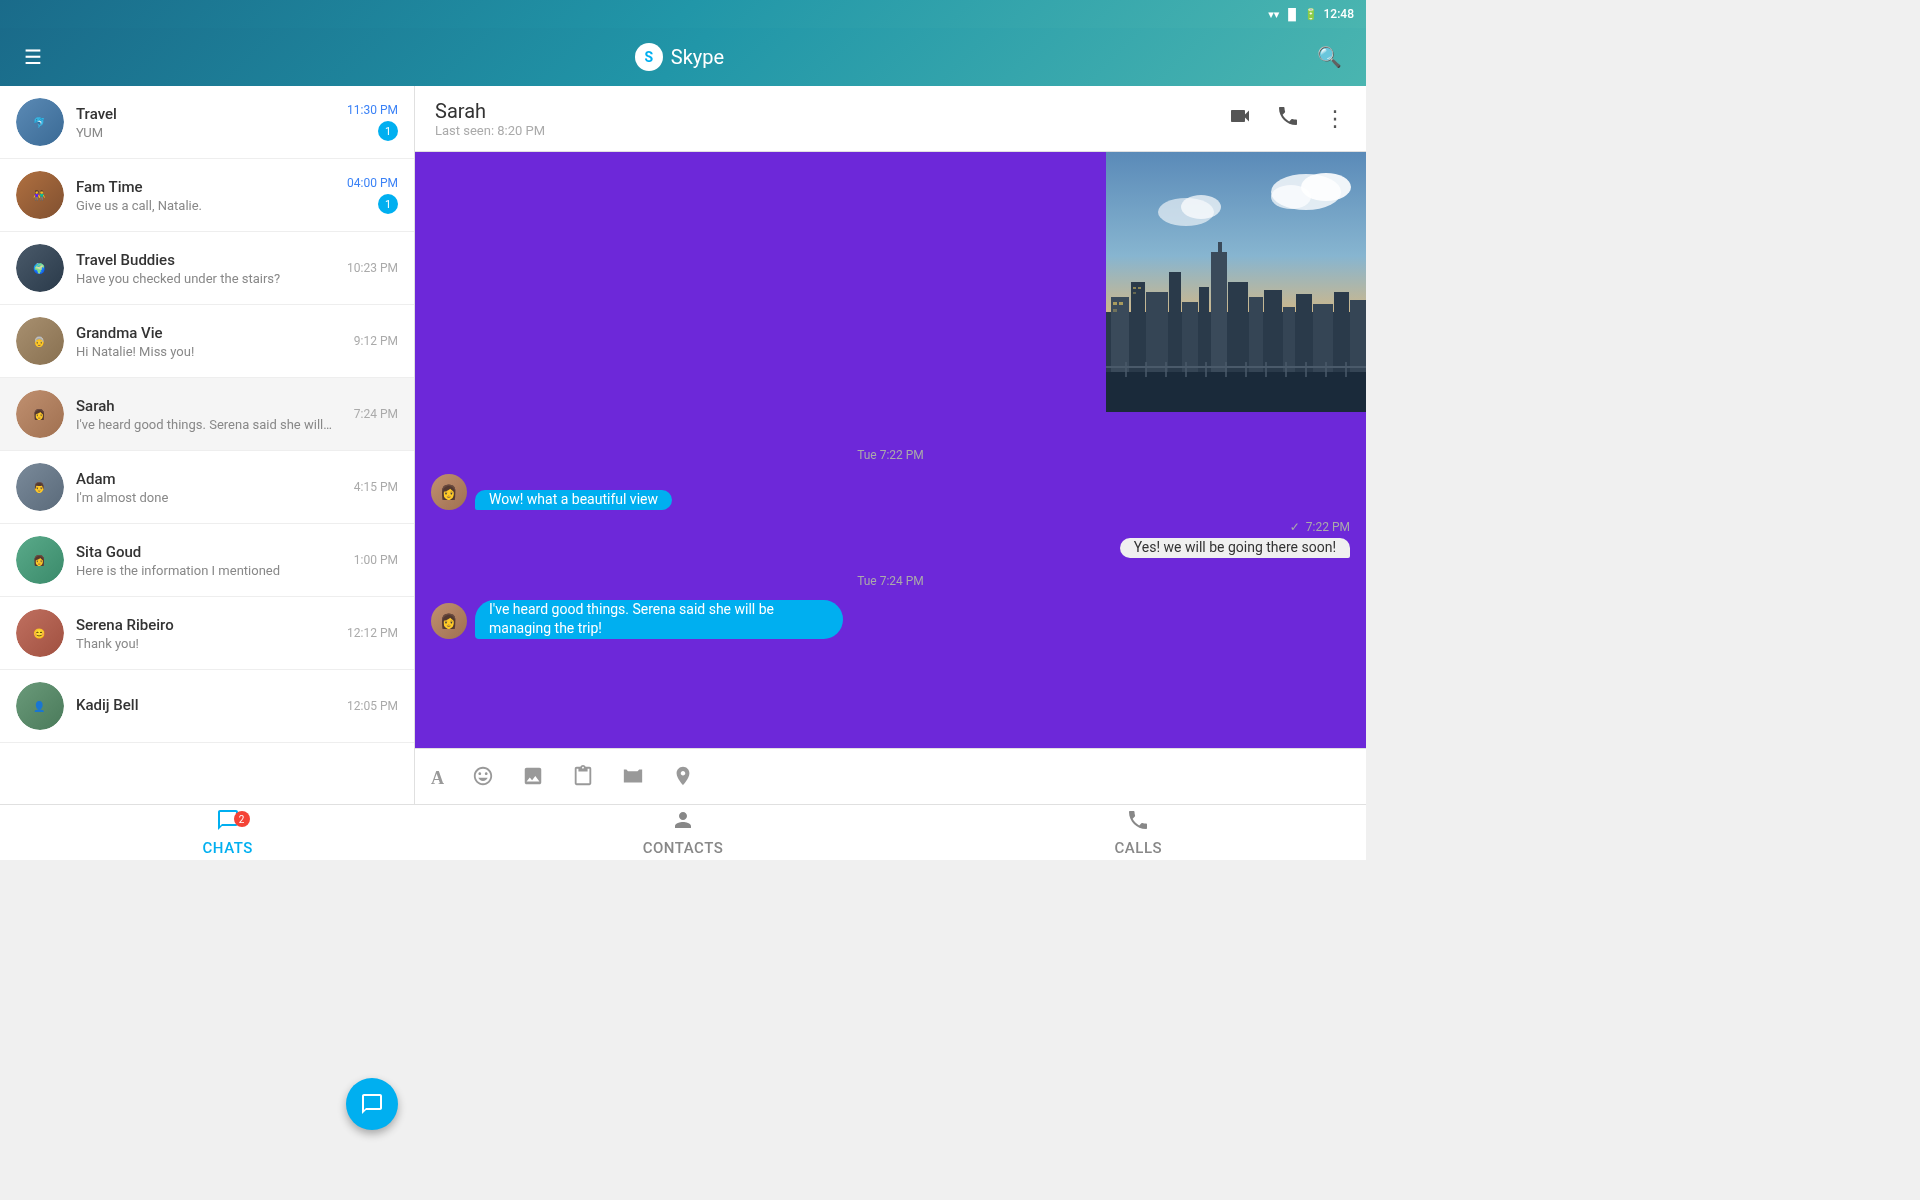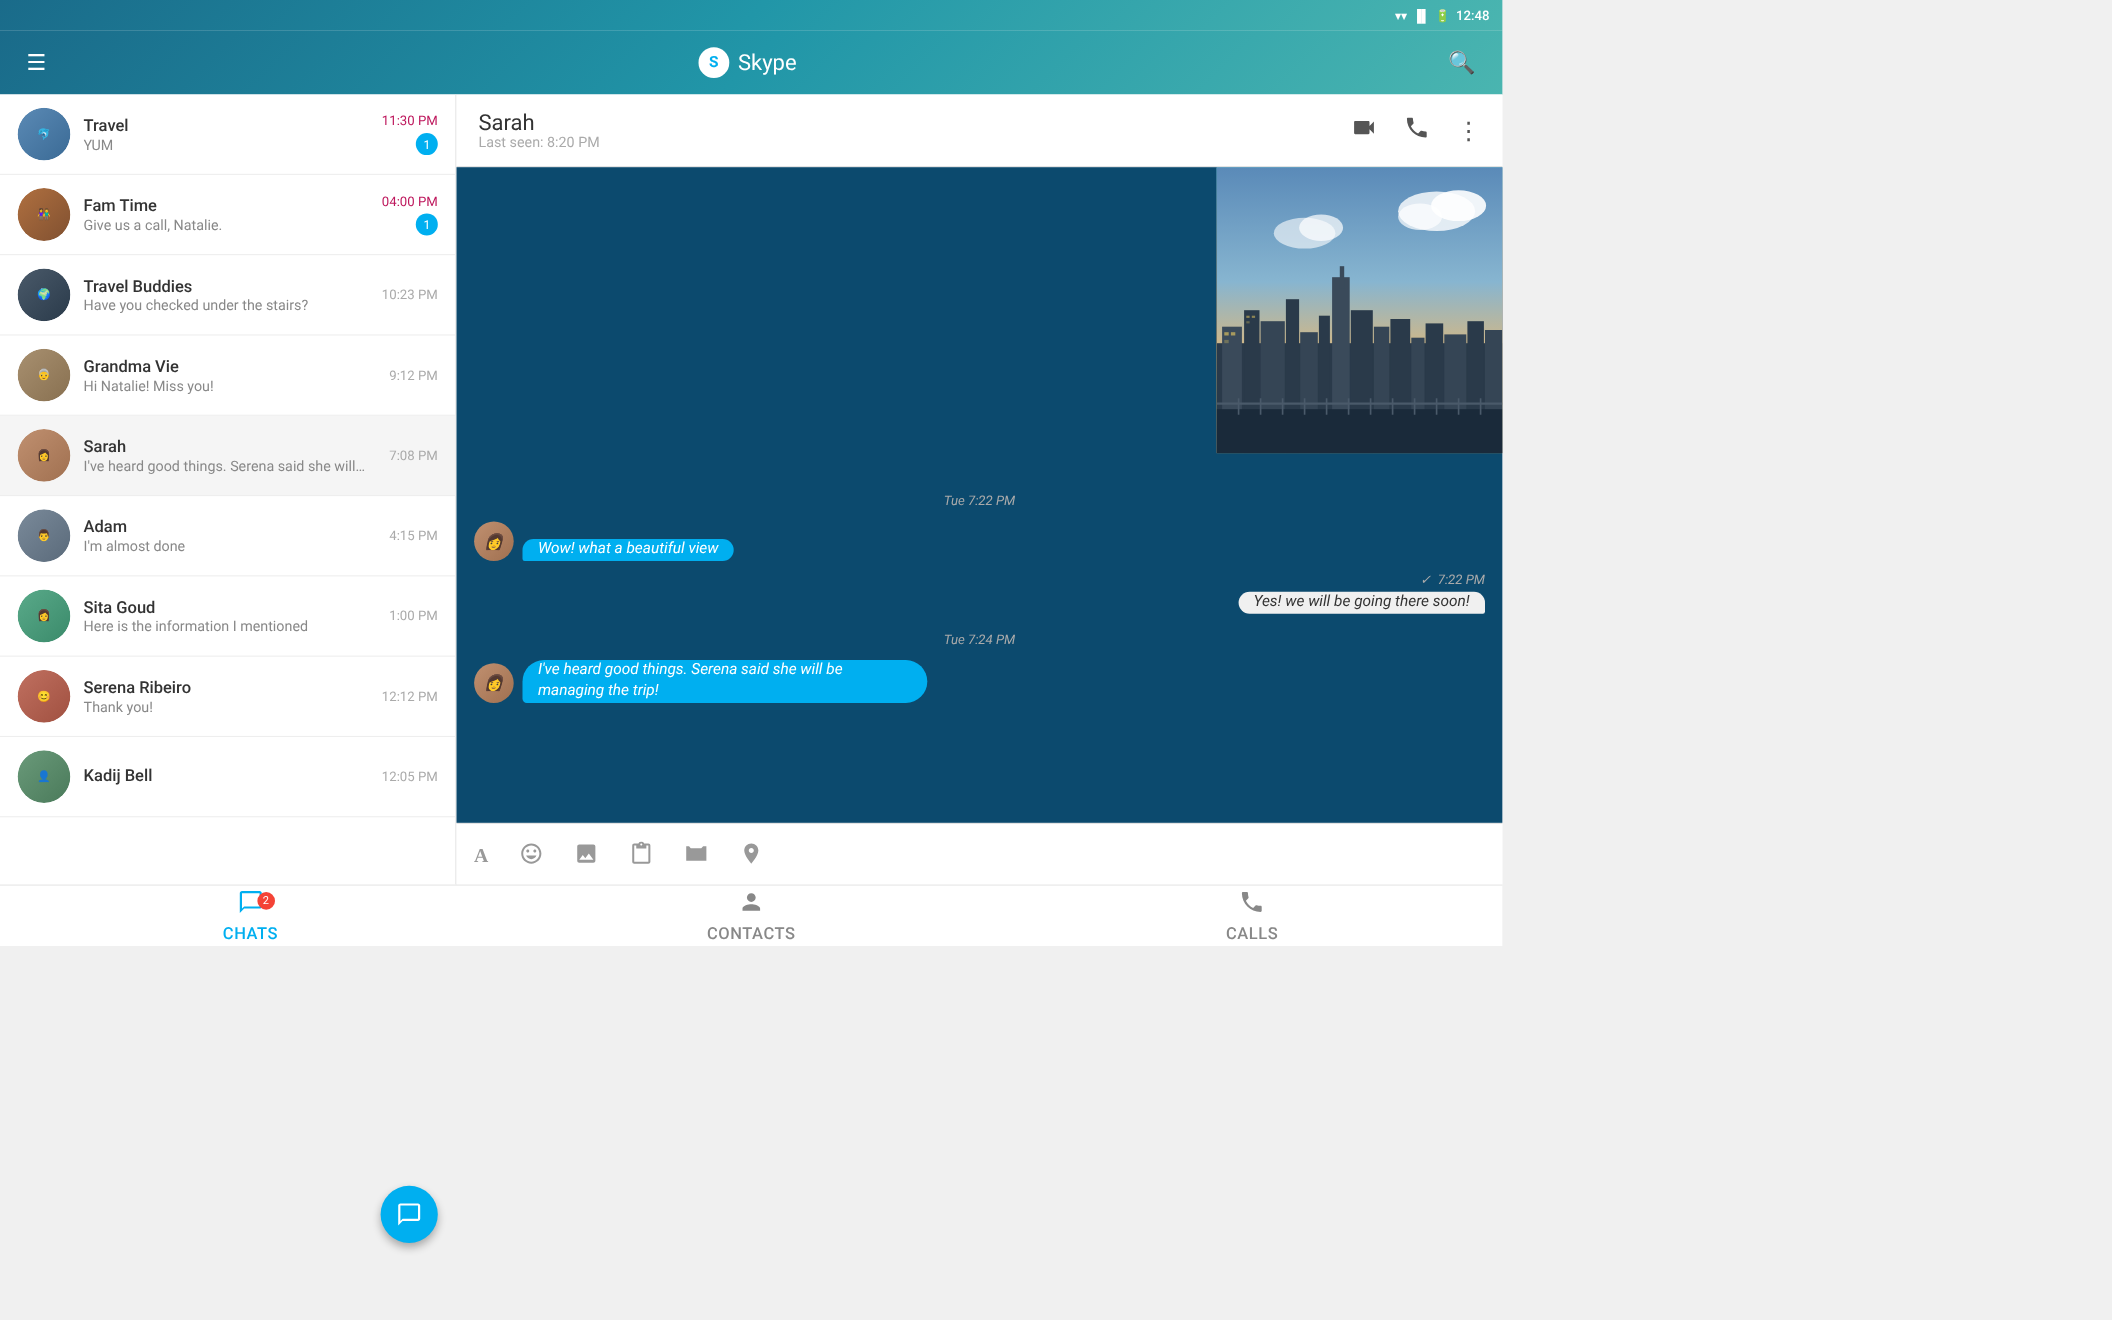--- a/index.html
+++ b/index.html
@@ -68,21 +68,21 @@
     }
     .avatar-circle {
       width: 100%; height: 100%; border-radius: 50%;
       display: flex; align-items: center; justify-content: center;
       font-size: 18px; font-weight: bold; color: white;
     }
     .chat-info { flex: 1; min-width: 0; }
     .chat-name { font-size: 15px; font-weight: 500; color: #333; }
     .chat-preview { font-size: 13px; color: #888; white-space: nowrap; overflow: hidden; text-overflow: ellipsis; margin-top: 2px; }
     .chat-meta { display: flex; flex-direction: column; align-items: flex-end; gap: 4px; }
-    .chat-time { font-size: 12px; color: #be185d; white-space: nowrap; }
+    .chat-time { font-size: 12px; color: #3b82f6; white-space: nowrap; }
     .chat-time.normal { color: #aaa; }
     .badge {
       width: 20px; height: 20px; border-radius: 50%;
       background: #00aff0; color: white; font-size: 11px;
       display: flex; align-items: center; justify-content: center;
     }
 
     
     .chat-window {
       flex: 1;
@@ -103,23 +103,22 @@
     .chat-header-status { font-size: 13px; color: #aaa; }
     .chat-header-actions { display: flex; align-items: center; gap: 24px; }
     .header-action-icon { color: #555; font-size: 20px; cursor: pointer; }
     .more-icon { font-size: 22px; color: #555; cursor: pointer; }
 
     
     .messages-area {
       flex: 1;
       overflow-y: auto;
       padding: 16px;
-      background: #0c4a6e;
+      background: #6d28d9;
       position: relative;
-      font-style: italic;
     }
     .city-image {
       position: absolute;
       top: 0; right: 0;
       width: 260px; height: 260px;
       background: linear-gradient(180deg, #87ceeb 0%, #f0a050 60%, #8b7355 100%);
       overflow: hidden;
     }
     .message-timestamp { text-align: center; color: #aaa; font-size: 12px; margin-bottom: 12px; }
 
@@ -313,21 +312,21 @@
       <div class="avatar">
         <div class="avatar-circle" style="background:linear-gradient(135deg,#c09070,#a07050)">
           <span style="font-size:10px">👩</span>
         </div>
       </div>
       <div class="chat-info">
         <div class="chat-name">Sarah</div>
         <div class="chat-preview">I've heard good things. Serena said she will…</div>
       </div>
       <div class="chat-meta">
-        <span class="chat-time normal">7:08 PM</span>
+        <span class="chat-time normal">7:24 PM</span>
       </div>
     </div>
 
     <div class="chat-item">
       <div class="avatar">
         <div class="avatar-circle" style="background:linear-gradient(135deg,#7a8a9a,#5a6a7a)">
           <span style="font-size:10px">👨</span>
         </div>
       </div>
       <div class="chat-info">

